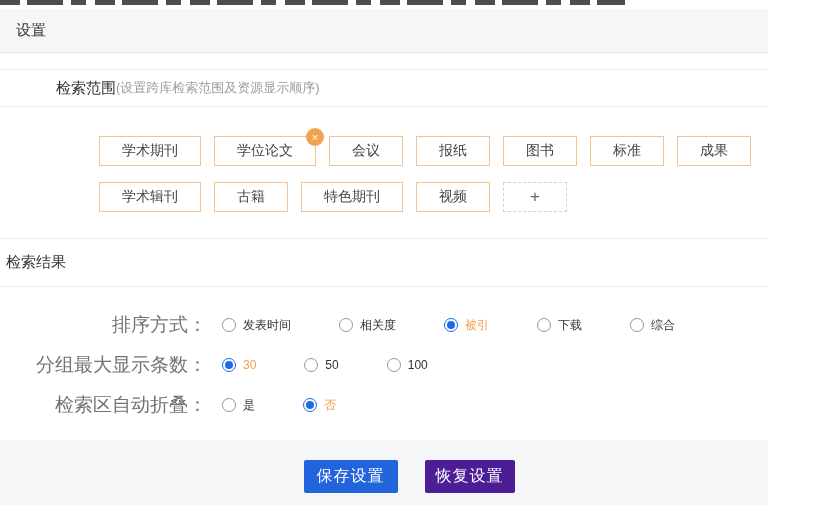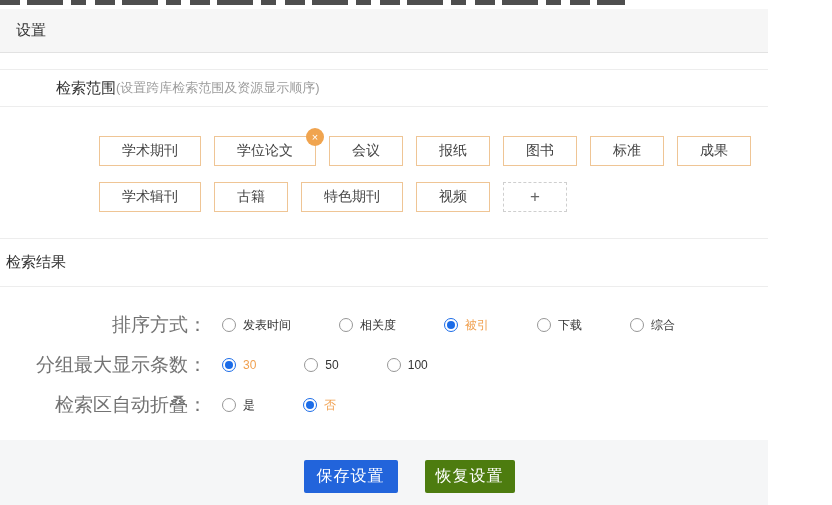--- a/index.html
+++ b/index.html
@@ -69,21 +69,21 @@
   .footer {
     height:68px; background:#f5f6f7; display:flex; justify-content:center;
     padding-top:20px; column-gap:27px; transform:none;
   }
   .footer-inner { display:flex; column-gap:27px; margin-left:50px; }
   .btn {
     height:33px; border:none; border-radius:2px; font-size:16px; color:#fff;
     letter-spacing:1px; cursor:pointer; font-family:inherit;
   }
   .btn.save { width:94px; background:#2264db; }
-  .btn.restore { width:90px; background:#4d7c0f; }
+  .btn.restore { width:90px; background:#4c1d95; }
 </style>
 </head>
 <body>
 
 <div class="screen">
 
   <div class="clip-strip"></div>
 
   <div class="dlg-header">
     <span>设置</span>

